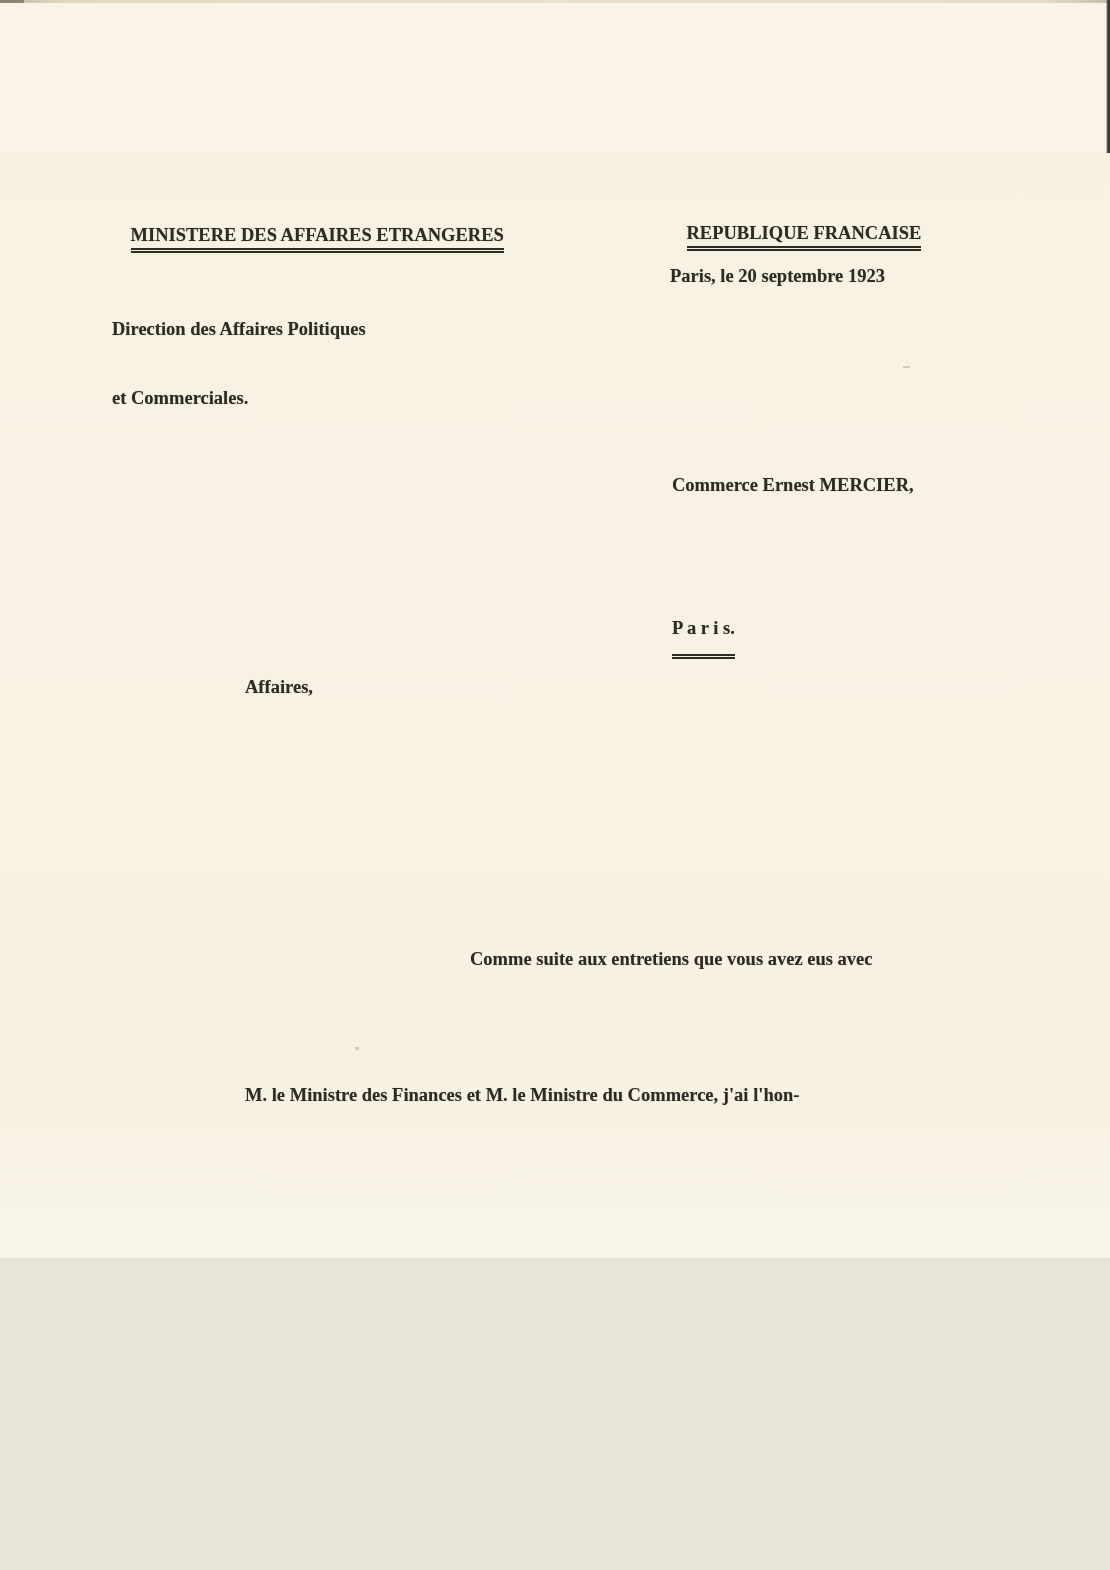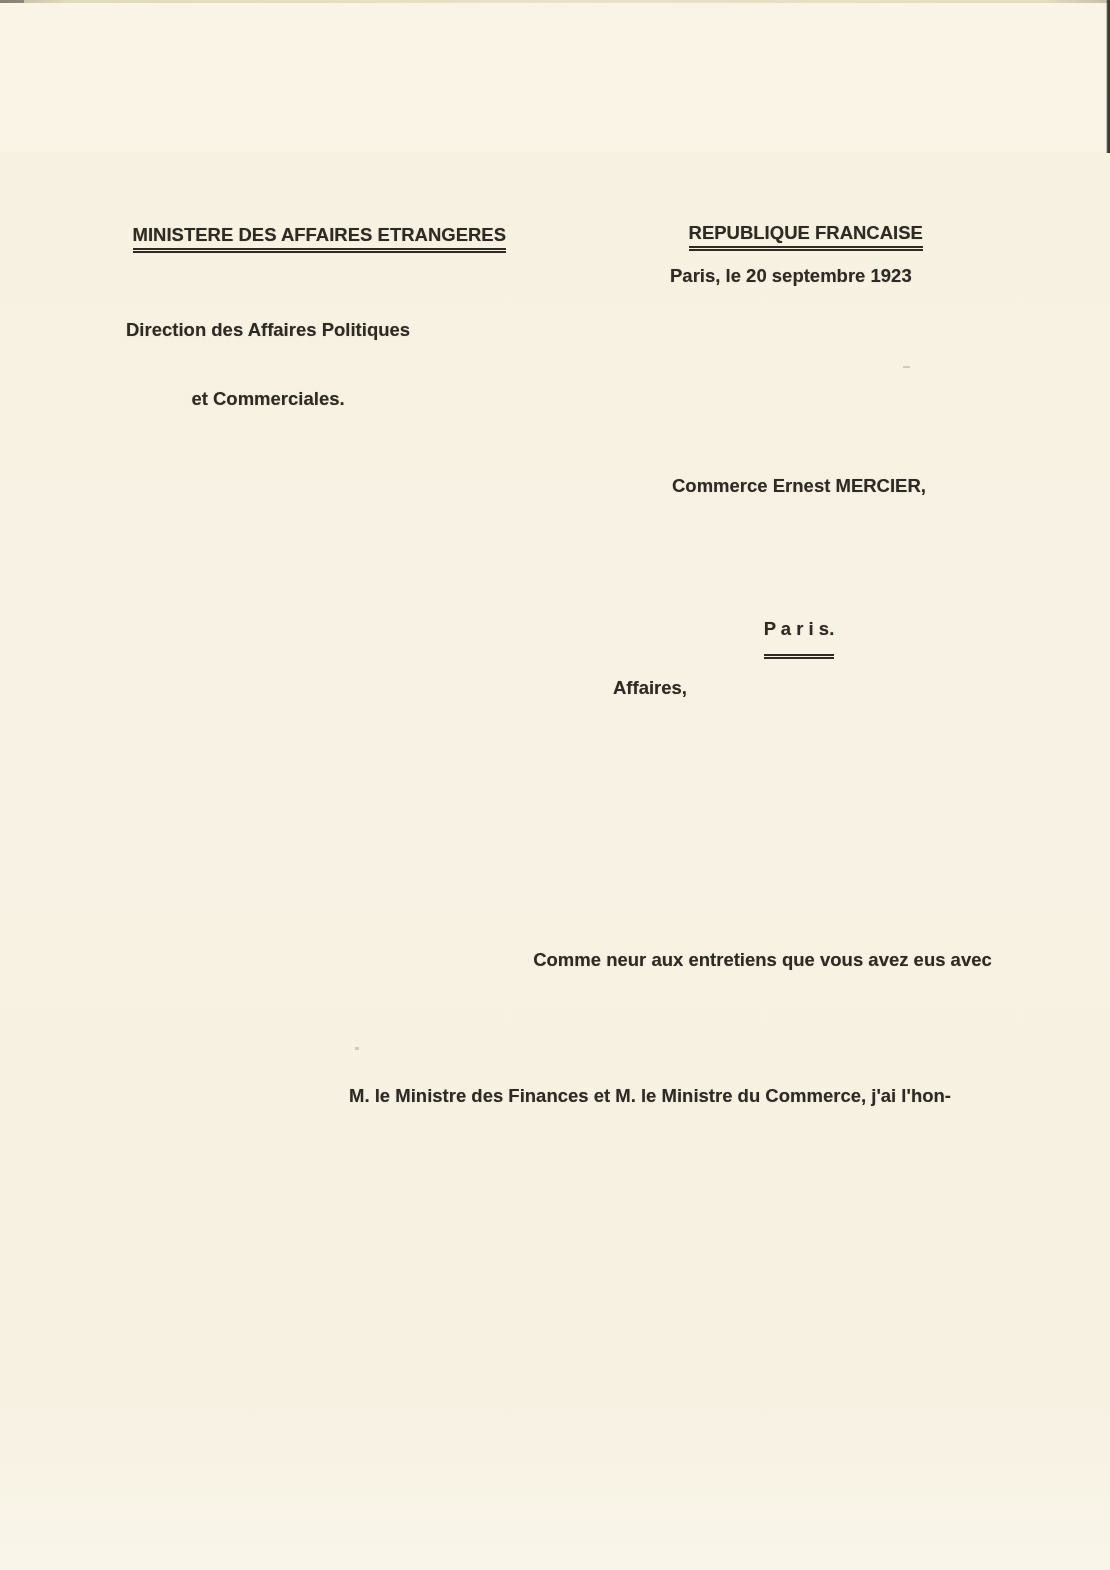--- a/index.html
+++ b/index.html
@@ -3,27 +3,26 @@
 <meta charset="utf-8">
 <style>
   html, body {
     margin: 0;
     padding: 0;
     background: #e8e4d8;
   }
   .page {
     position: relative;
     width: 1110px;
-    height: 1570px;
+    height: 1258px;
     background: linear-gradient(180deg, #f6f1e0 0%, #f7f2e3 40%, #f6f1e1 88%, #f9f5e9 100%);
-    font-family: Liberation Sans, sans-serif;
+    font-family: Liberation Serif, serif;
     font-weight: 700;
     color: #2e2a24;
     overflow: hidden;
-    text-align: center;
   }
   .abs { position: absolute; }
   .txt {
     font-size: 18.5px;
     line-height: 22px;
     white-space: pre;
     text-shadow: 0 0 1px rgba(46,42,36,0.35);
   }
   .ul2 {
     display: inline-block;
@@ -83,42 +82,42 @@
 </style>
 </head>
 <body>
 
 <div class="page">
 
   <div class="abs txt" style="left:112px; top:202px;">
     <span class="ul2">MINISTERE DES AFFAIRES ETRANGERES</span>
   </div>
 
-  <div class="abs hdr-block" style="left:112px; top:272px;margin-left:14px;">
+  <div class="abs hdr-block" style="left:112px; top:272px;">
     <div>Direction des Affaires Politiques</div>
     <div>et Commerciales.</div>
   </div>
 
 
   <div class="abs txt" style="left:668px; top:200px;">
     <span class="ul2">REPUBLIQUE FRANCAISE</span>
   </div>
 
   <div class="abs txt" style="left:670px; top:265px;">Paris, le 20 septembre 1923</div>
 
   <div class="abs recipient-block" style="left:672px; top:367px;">
     <div>Commerce Ernest MERCIER,</div>
     <div><span class="ul2">P a r i s.</span></div>
   </div>
 
   <div class="abs letter-body" style="left:245px; top:574px; width:810px;">
     <div class="line">Affaires,</div>
 
     <div class="para">
-      <div class="line indent">Comme neur aux entretiens que vous avez eus avec</div>
+      <div class="line indent">Comme suite aux entretiens que vous avez eus avec</div>
       <div class="line">M. le Ministre des Finances et M. le Ministre du Commerce, j'ai l'hon-</div>
     </div>
 
     
 
     
   </div>
 
   <div class="abs below-crease"></div>
   <div class="abs crease"></div>

